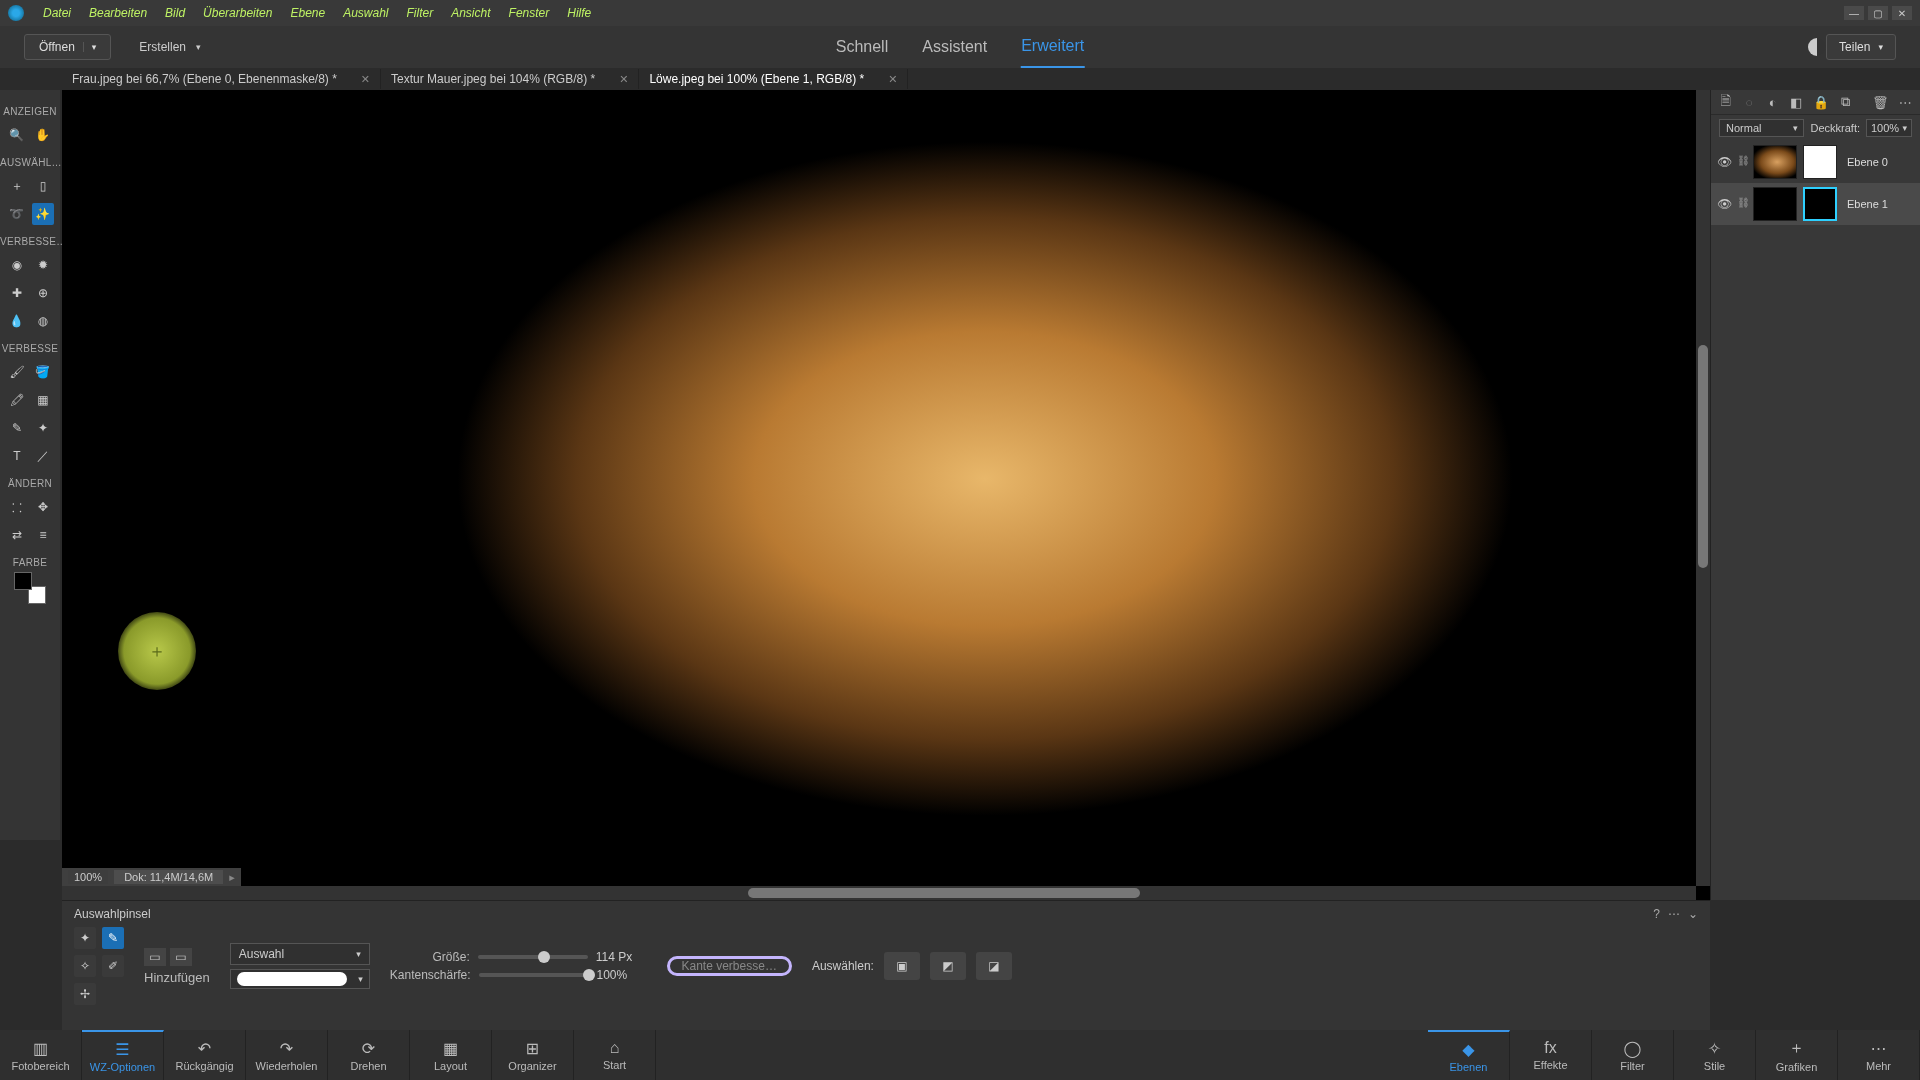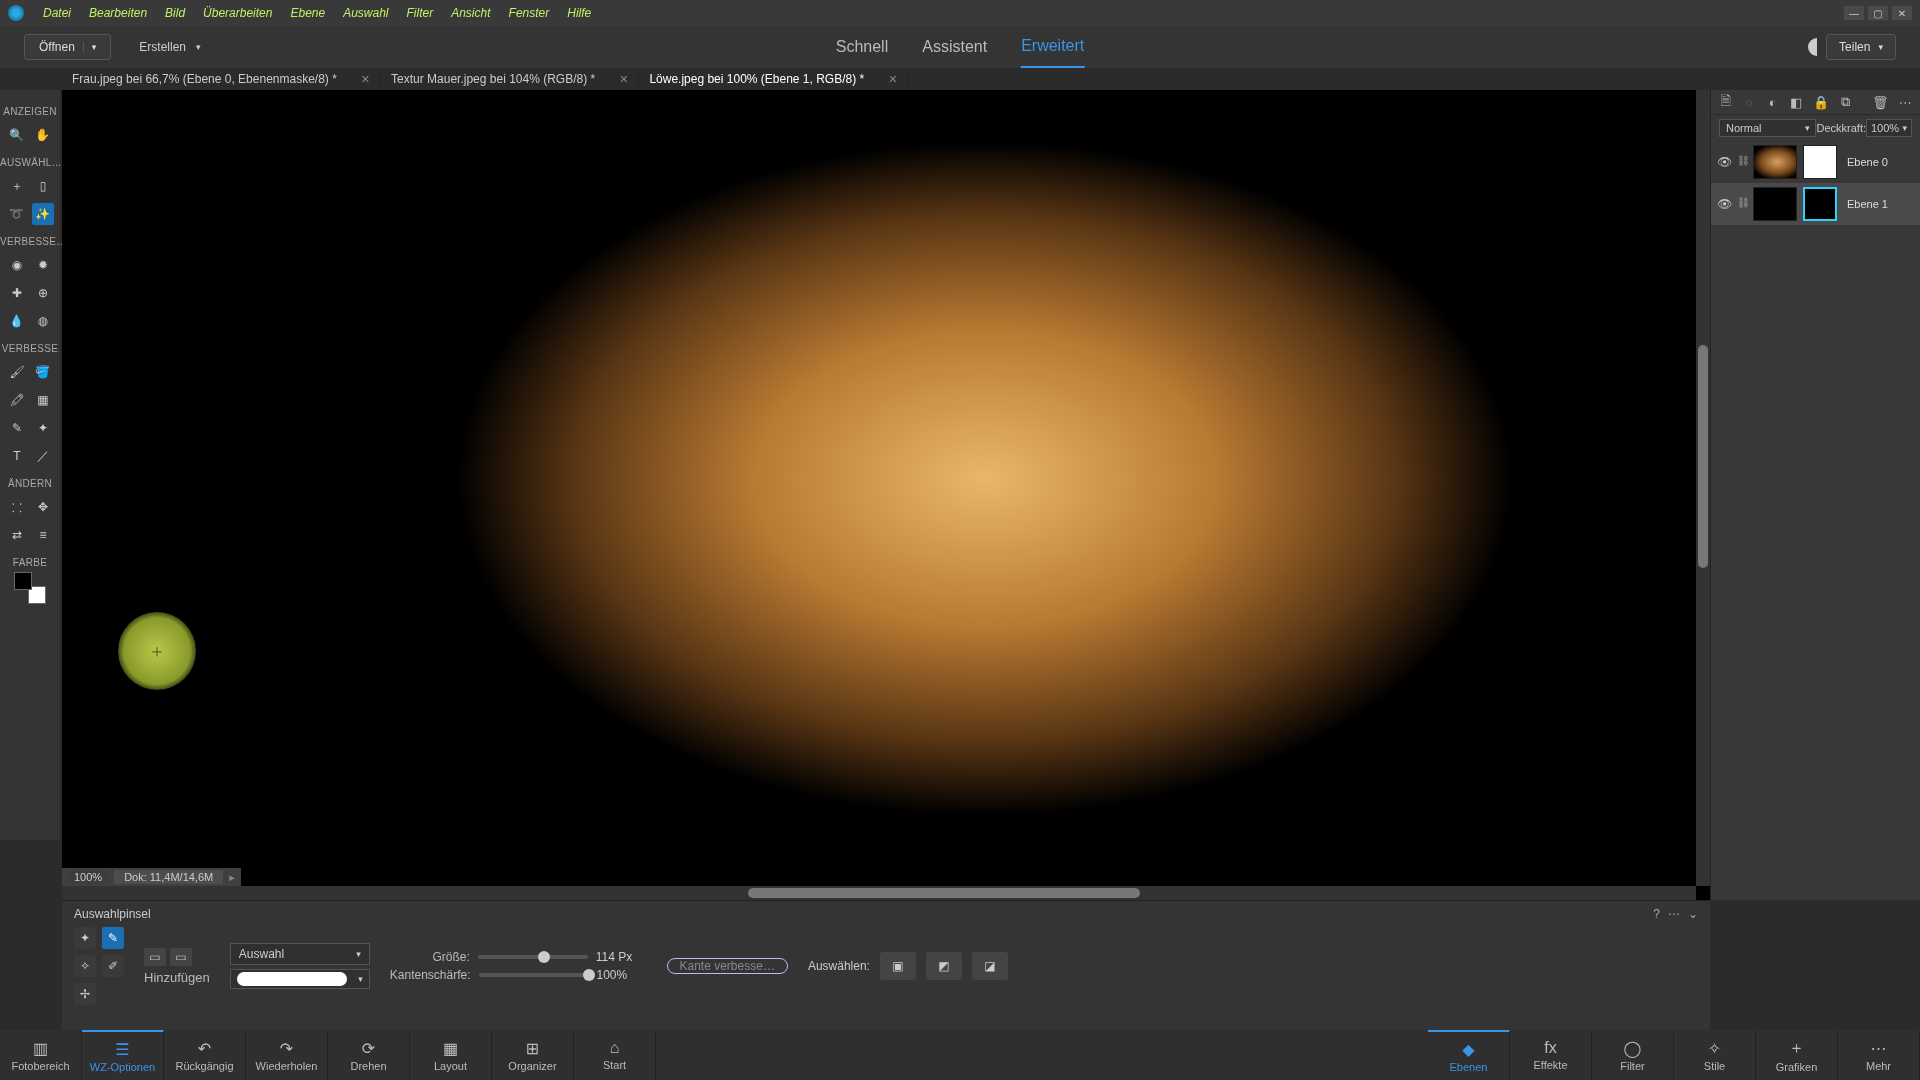--- a/index.html
+++ b/index.html
@@ -52,21 +52,21 @@
 .vscroll .thumb { position: absolute; top: 32%; height: 28%; width: 10px; left: 2px; background: #777; border-radius: 5px; }
 .status-strip { position: absolute; left: 0; bottom: 14px; display: flex; align-items: center; gap: 6px; background: rgba(70,70,70,.9); padding: 2px 6px; font-size: 11px; }
 .status-strip .zoom { background: #3d3d3d; padding: 1px 6px; }
 .status-strip .doksize { background: #4d4d4d; padding: 1px 10px; }
 
 
 .layers-panel { position: absolute; right: 0; top: 90px; width: 210px; bottom: 180px; background: #383838; border-left: 1px solid #222; }
 .panel-icons { display: flex; align-items: center; gap: 10px; padding: 4px 8px; border-bottom: 1px solid #2a2a2a; }
 .panel-icons .ic { width: 16px; height: 16px; display: flex; align-items: center; justify-content: center; color: #bbb; cursor: pointer; font-size: 13px;}
 .panel-icons .spacer { flex: 1; }
-.blend-row { display: flex; align-items: center; gap: 0; padding: 4px 8px; font-size: 11px;}
+.blend-row { display: flex; align-items: center; gap: 6px; padding: 4px 8px; font-size: 11px;}
 .blend-sel { flex: 1; background: #303030; border: 1px solid #555; padding: 2px 6px; display: flex; justify-content: space-between; align-items: center; cursor: pointer;}
 .opac-val { width: 46px; background: #303030; border: 1px solid #555; padding: 2px 4px; text-align: center; display: flex; justify-content: space-between; align-items: center; cursor: pointer;}
 .layer-row { display: flex; align-items: center; gap: 6px; padding: 4px 6px; }
 .layer-row.sel { background: #4a4a4a; }
 .eye { width: 14px; height: 14px; font-size: 12px; color: #ccc; cursor: pointer;}
 .link { width: 10px; height: 14px; font-size: 10px; color: #aaa; cursor: pointer;}
 .thumb-img { width: 44px; height: 34px; background: #000; border: 1px solid #222; position: relative; }
 .thumb-img.lion { background: radial-gradient(ellipse at 55% 50%, #d8a060 0%, #7a4a1a 50%, #000 80%);}
 .thumb-mask { width: 34px; height: 34px; background: #000; border: 1px solid #222; }
 .thumb-mask.white { background: #fff; }
@@ -84,21 +84,21 @@
 .mini-tool.active { background: #1b6fb5; color: #fff;}
 .layer-btns { display: flex; gap: 4px; }
 .layer-btns span { width: 22px; height: 18px; background: #444; cursor: pointer; display: flex; align-items: center; justify-content: center;}
 .dd { background: #303030; border: 1px solid #555; padding: 3px 8px; display: flex; justify-content: space-between; align-items: center; gap: 6px; min-width: 140px; cursor: pointer;}
 .stack-col { display: flex; flex-direction: column; gap: 4px;}
 .slider-row { display: flex; align-items: center; gap: 8px; }
 .slabel { min-width: 80px; text-align: right; color: #bbb;}
 .slider { width: 110px; height: 4px; background: #555; position: relative; border-radius: 2px; }
 .slider .knob { position: absolute; top: -4px; width: 12px; height: 12px; background: #ccc; border-radius: 50%; cursor: pointer;}
 .sval { min-width: 50px; }
-.pill-btn { border: 1px solid #c4b5fd; border-radius: 12px; padding: 0 12px; color: #888; cursor: pointer;}
+.pill-btn { border: 3px solid #c4b5fd; border-radius: 12px; padding: 0 12px; color: #888; cursor: pointer;}
 .auto-sel { display: flex; align-items: center; gap: 10px;}
 .auto-sel .asbtn { width: 36px; height: 28px; background: #444; border-radius: 3px; cursor: pointer; display: flex; align-items: center; justify-content: center;}
 
 
 .taskbar { position: absolute; left: 0; right: 0; bottom: 0; height: 50px; background: #2f2f2f; display: flex; align-items: stretch; }
 .task-group { display: flex; }
 .task-item { width: 82px; display: flex; flex-direction: column; align-items: center; justify-content: center; gap: 2px; color: #bbb; cursor: pointer; font-size: 11px; border-right: 1px solid #222;}
 .task-item.active { color: #3a95e8; border-top: 2px solid #3a95e8; }
 .task-item .ticon { font-size: 16px; }
 .task-spacer { flex: 1; }

